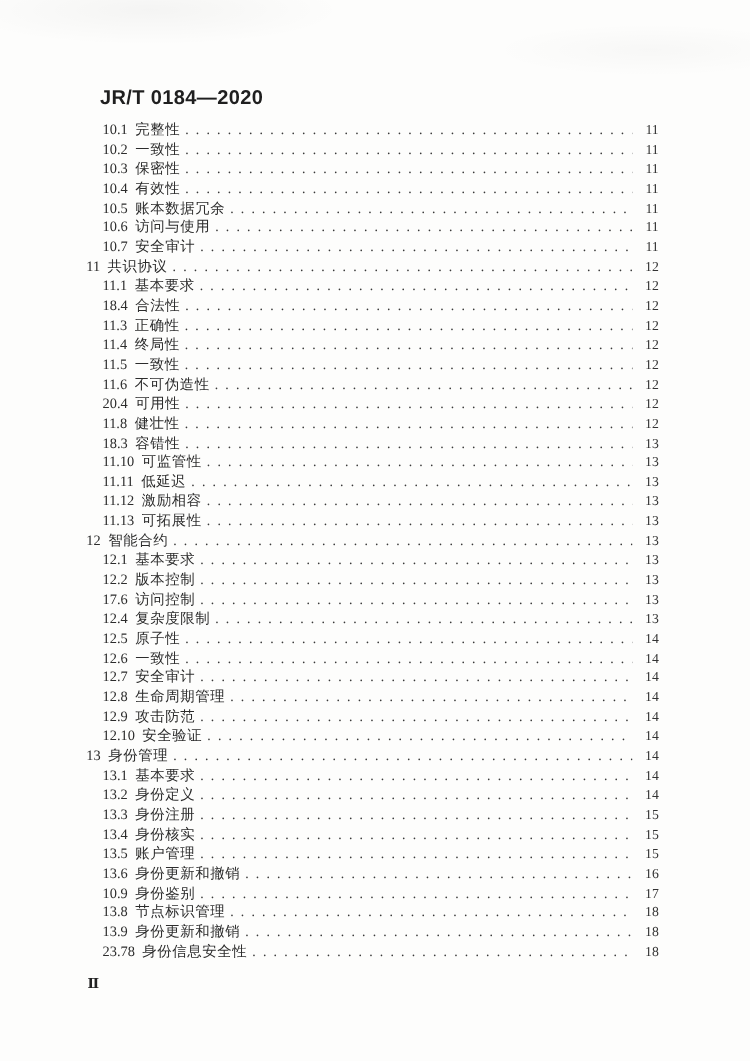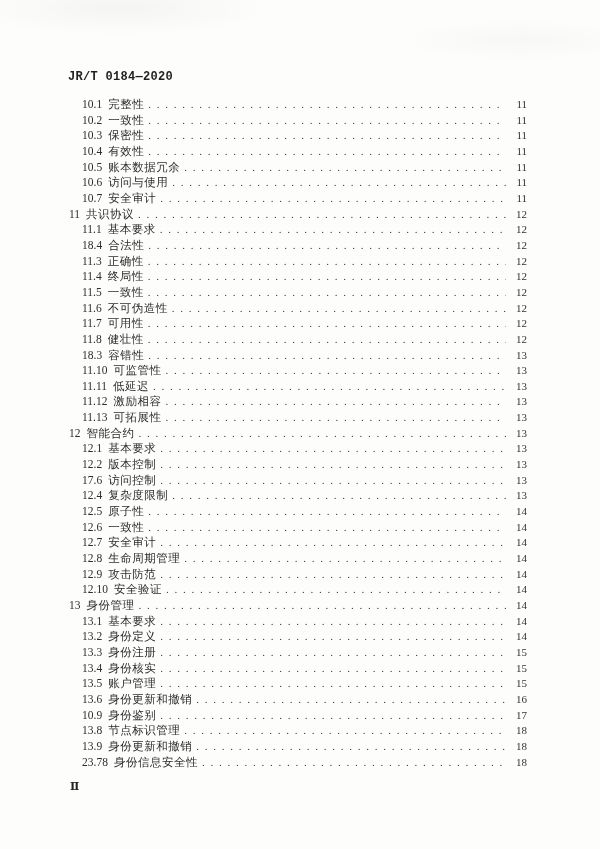--- a/index.html
+++ b/index.html
@@ -15,25 +15,25 @@
     background:
       radial-gradient(ellipse 220px 40px at 120px 8px, rgba(0,0,0,0.035), rgba(0,0,0,0) 70%),
       radial-gradient(ellipse 180px 30px at 520px 40px, rgba(0,0,0,0.025), rgba(0,0,0,0) 70%),
       #fdfdfc;
     overflow: hidden;
     font-family: "Liberation Serif", "DejaVu Serif", serif;
     color: #2c2c2c;
   }
   .doc-header {
     position: absolute;
-    left: 68px;
+    left: 80px;
     top: 70px;
-    font-family: Liberation Mono, monospace;
+    font-family: Liberation Sans, sans-serif;
     font-weight: bold;
-    font-size: 12px;
+    font-size: 16px;
     letter-spacing: 0.3px;
     color: #1f1f1f;
   }
   .toc {
     position: absolute;
     left: 69px;
     top: 97px;
     width: 458px; 
   }
   .toc-row {
@@ -177,21 +177,21 @@
   </div>
 
   <div class="toc-row level-2">
     <span class="toc-num">11.6</span>
     <span class="toc-title">不可伪造性</span>
     <span class="dot-leader">. . . . . . . . . . . . . . . . . . . . . . . . . . . . . . . . . . . . . . . . . . . . . . . . . . . . . . . . . . . . . . . . . . . . . . . . . . . . . . . . . . . . . . . . . . . . . . . . . . . . . . . . . . . . . . . . . . . . . . . . . . . . . . . . . . . . . . . . . . . . . . . . . . . . . . . . . . . . . . . . . . . . . . . . . . . . . . . . . . . . . . . . . . . . . . . . . . . . . . . . </span>
     <span class="toc-page">12</span>
   </div>
 
   <div class="toc-row level-2">
-    <span class="toc-num">11.7</span>
+    <span class="toc-num">20.4</span>
     <span class="toc-title">可用性</span>
     <span class="dot-leader">. . . . . . . . . . . . . . . . . . . . . . . . . . . . . . . . . . . . . . . . . . . . . . . . . . . . . . . . . . . . . . . . . . . . . . . . . . . . . . . . . . . . . . . . . . . . . . . . . . . . . . . . . . . . . . . . . . . . . . . . . . . . . . . . . . . . . . . . . . . . . . . . . . . . . . . . . . . . . . . . . . . . . . . . . . . . . . . . . . . . . . . . . . . . . . . . . . . . . . . . </span>
     <span class="toc-page">12</span>
   </div>
 
   <div class="toc-row level-2">
     <span class="toc-num">11.8</span>
     <span class="toc-title">健壮性</span>
     <span class="dot-leader">. . . . . . . . . . . . . . . . . . . . . . . . . . . . . . . . . . . . . . . . . . . . . . . . . . . . . . . . . . . . . . . . . . . . . . . . . . . . . . . . . . . . . . . . . . . . . . . . . . . . . . . . . . . . . . . . . . . . . . . . . . . . . . . . . . . . . . . . . . . . . . . . . . . . . . . . . . . . . . . . . . . . . . . . . . . . . . . . . . . . . . . . . . . . . . . . . . . . . . . . </span>
     <span class="toc-page">12</span>

